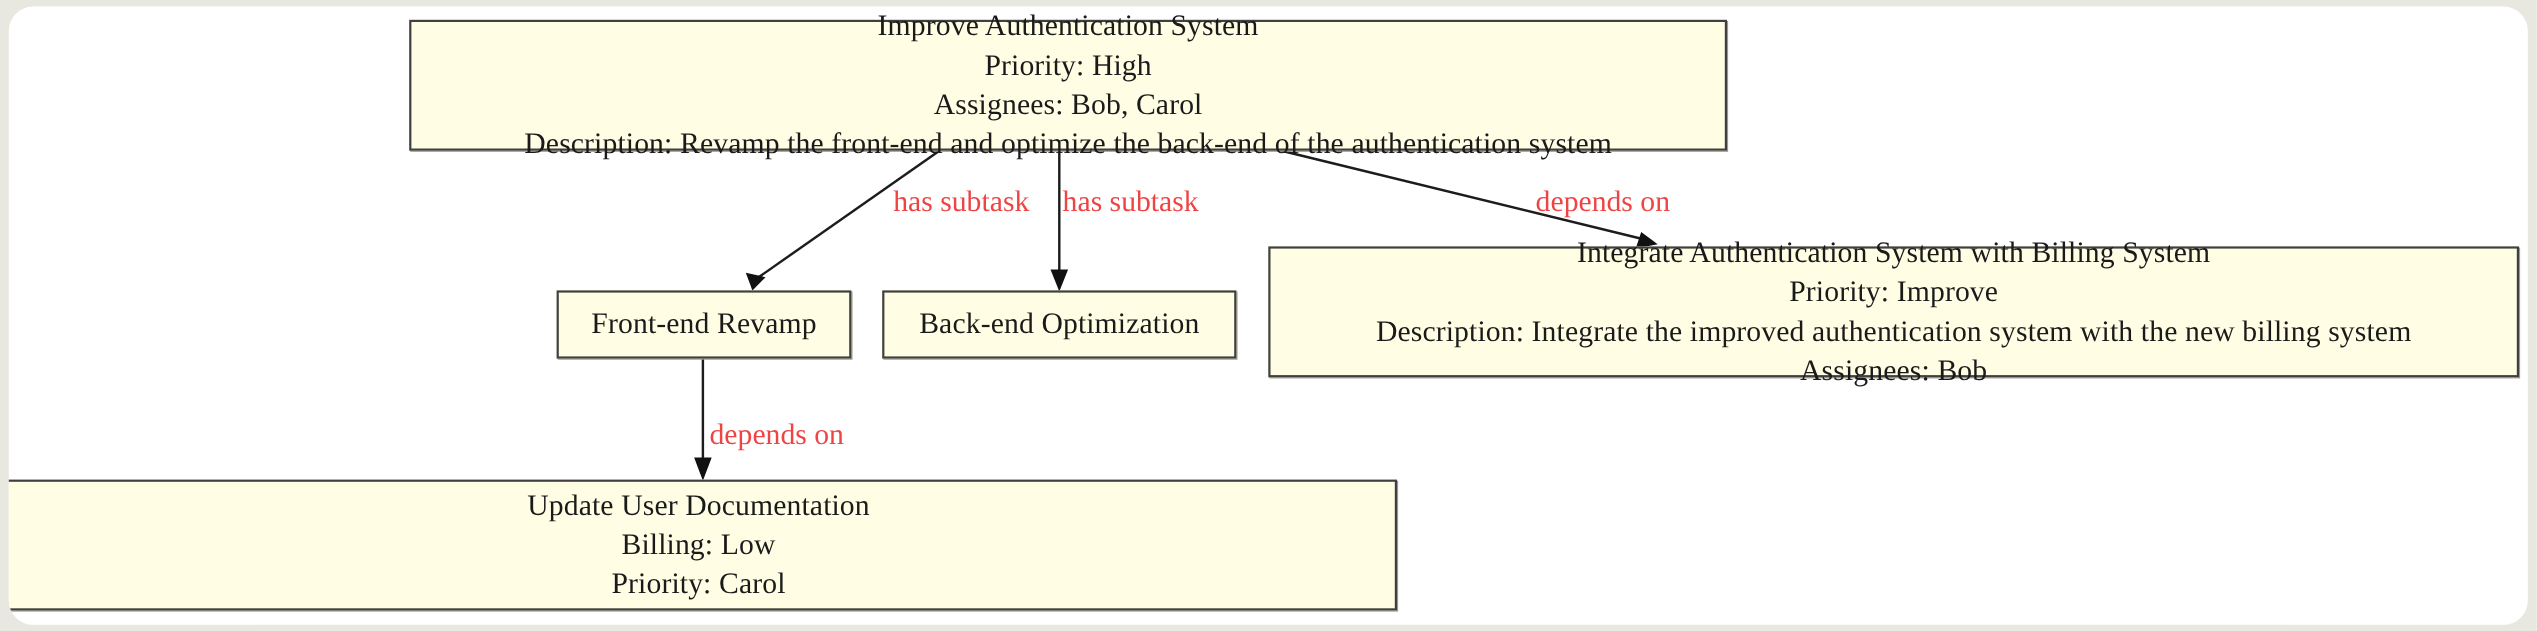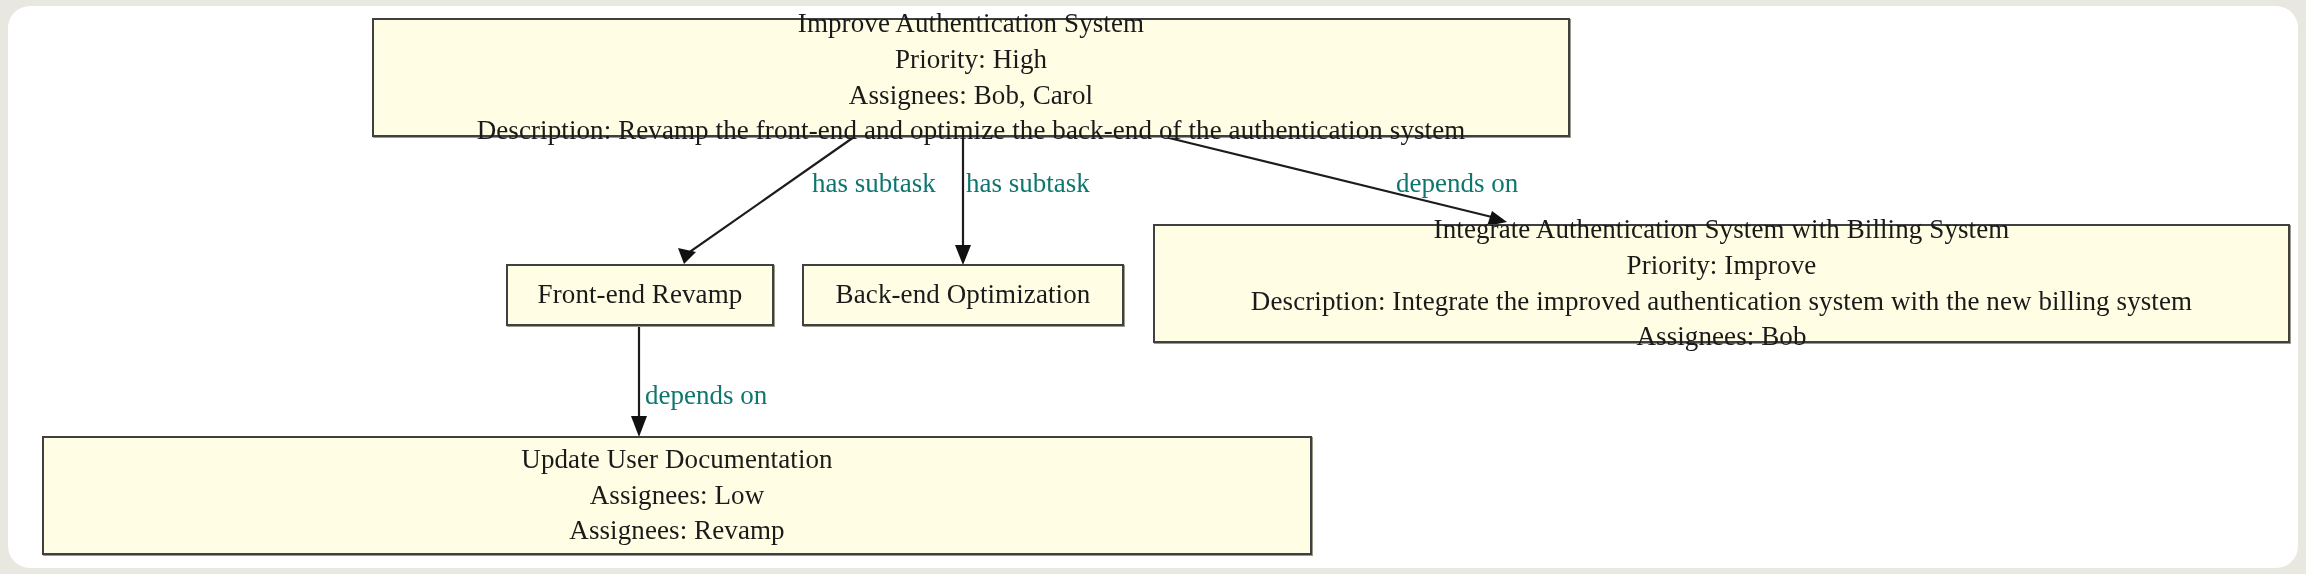--- a/index.html
+++ b/index.html
@@ -41,21 +41,21 @@
     color: #1a1a1a;
     font-size: 27px;
     line-height: 1.32;
     letter-spacing: 0.1px;
     white-space: nowrap;
   }
   .node .line { display: block; }
   .edge-label {
     position: absolute;
     font-size: 27px;
-    color: #0f766e;
+    color: #ef4444;
     white-space: nowrap;
     line-height: 1;
   }
   svg.wires { position: absolute; left: 0; top: 0; width: 2290px; height: 562px; pointer-events: none; }
   svg.wires path, svg.wires line { stroke: #1c1c1c; stroke-width: 2.2; fill: none; }
   svg.wires polygon { fill: #111111; stroke: none; }
 </style>
 </head>
 <body>
 
@@ -100,24 +100,24 @@
       <span class="line">Back-end Optimization</span>
     </div>
 
     <div class="node" style="left:1145px; top:218px; width:1137px; height:119px;">
       <span class="line">Integrate Authentication System with Billing System</span>
       <span class="line">Priority: Improve</span>
       <span class="line">Description: Integrate the improved authentication system with the new billing system</span>
       <span class="line">Assignees: Bob</span>
     </div>
 
-    <div class="node" style="left:-8px; top:430px; width:1270px; height:119px;margin-left:42px;">
+    <div class="node" style="left:-8px; top:430px; width:1270px; height:119px;">
       <span class="line">Update User Documentation</span>
-      <span class="line">Assignees: Low</span>
-      <span class="line">Assignees: Revamp</span>
+      <span class="line">Billing: Low</span>
+      <span class="line">Priority: Carol</span>
     </div>
 
     <div class="edge-label" style="left:804px; top:164px;">has subtask</div>
 
     <div class="edge-label" style="left:958px; top:164px;">has subtask</div>
 
     <div class="edge-label" style="left:1388px; top:164px;">depends on</div>
 
     <div class="edge-label" style="left:637px; top:376px;">depends on</div>
 

